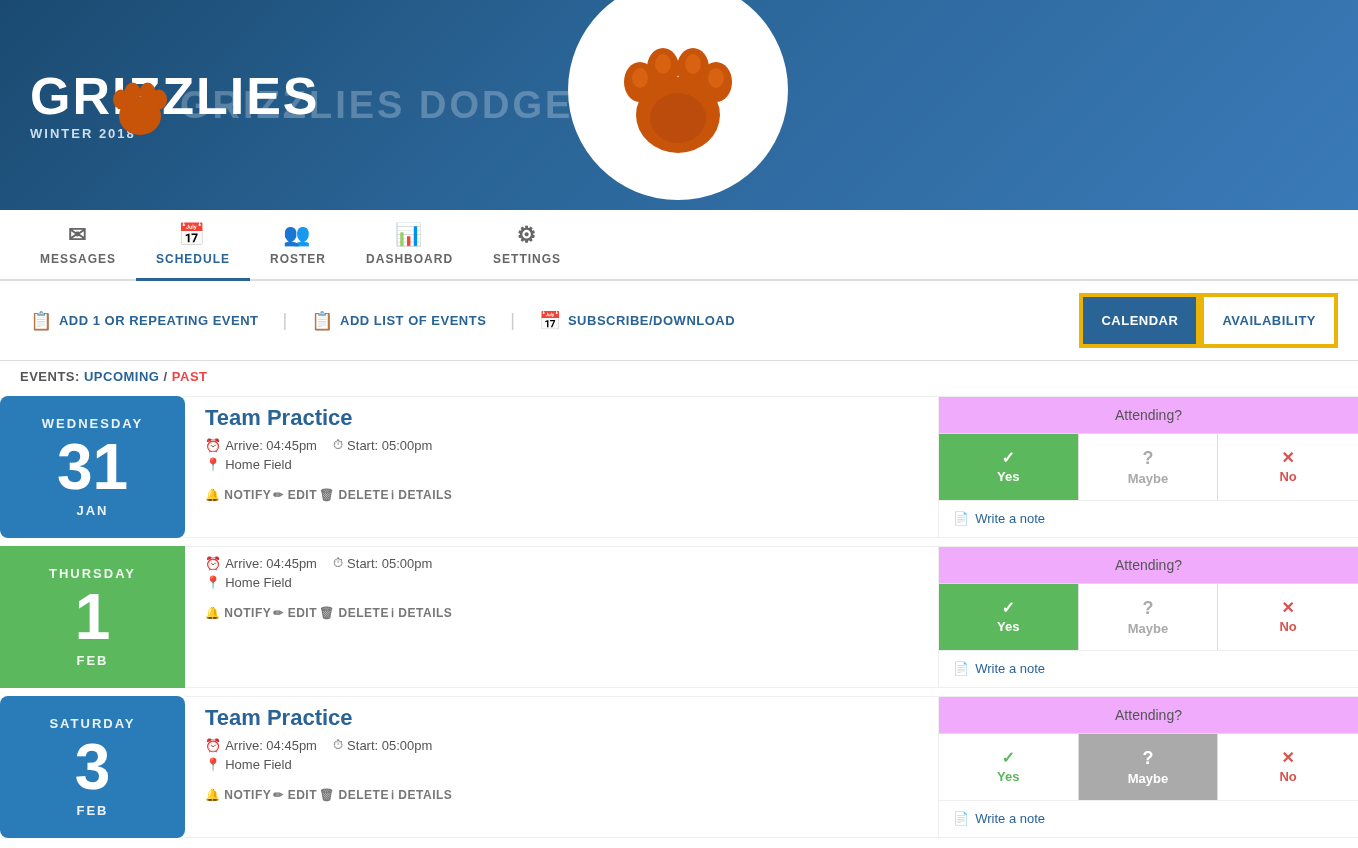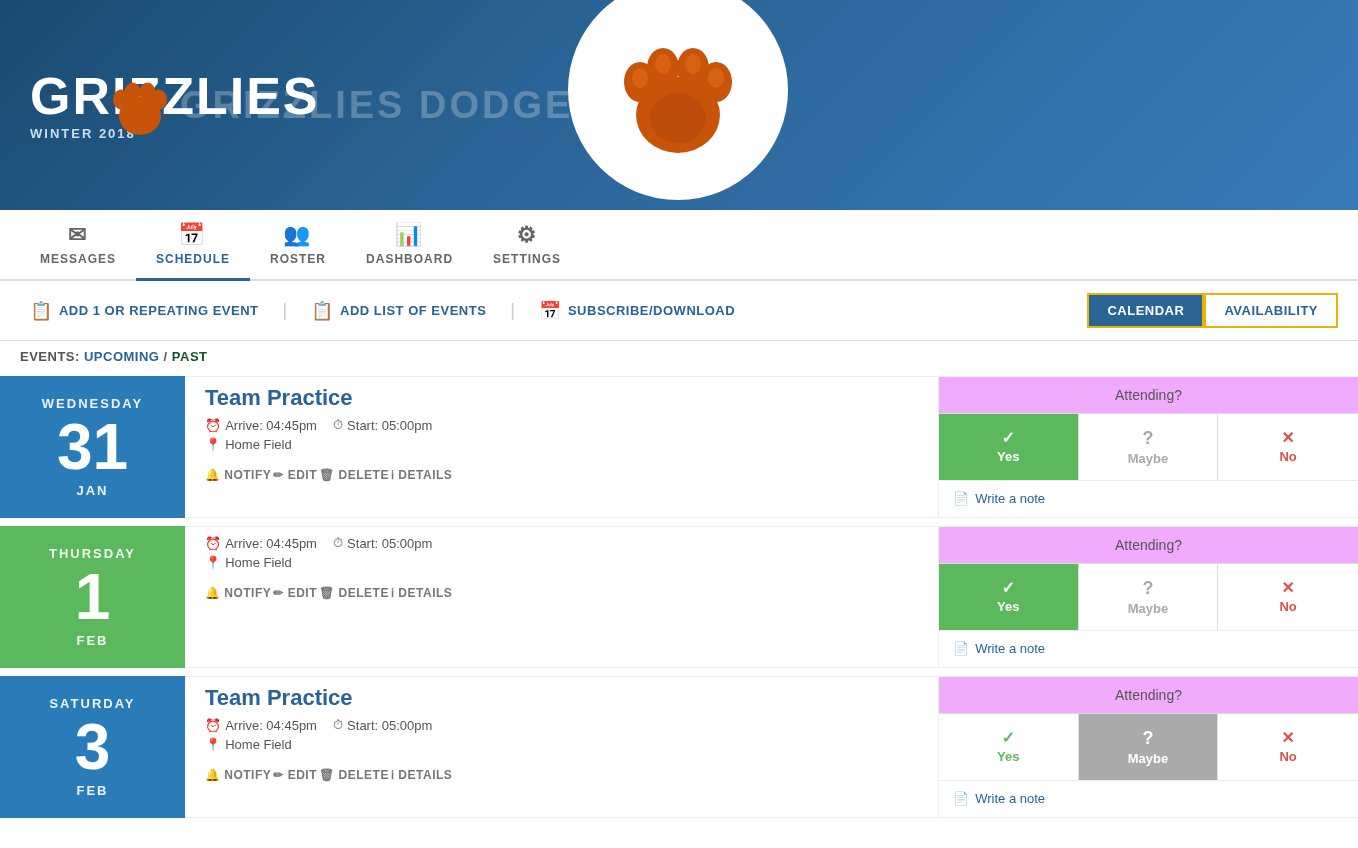--- a/index.html
+++ b/index.html
@@ -124,25 +124,25 @@
     .tool-sep {
       color: #ccc;
       font-size: 18px;
       margin: 0 4px;
     }
     .view-toggle {
       margin-left: auto;
       display: flex;
     }
     .toggle-btn {
-      padding: 8px 18px;
-      font-size: 13px;
-      font-weight: 700;
-      cursor: pointer;
-      border: 2px solid #eab308;
+      padding: 16px 18px;
+      font-size: 13px;
+      font-weight: 700;
+      cursor: pointer;
+      border: 4px solid #eab308;
       letter-spacing: 0.5px;
     }
     .toggle-btn.active {
       background: #2a6496;
       color: #fff;
     }
     .toggle-btn.inactive {
       background: #fff;
       color: #2a6496;
     }
@@ -153,21 +153,21 @@
       font-size: 13px;
       color: #555;
       font-weight: 700;
       letter-spacing: 0.5px;
     }
     .events-filter span.upcoming {
       color: #2a6496;
       cursor: pointer;
     }
     .events-filter span.past {
-      color: #14532d;
+      color: #ef4444;
       cursor: pointer;
     }
 
     
     .events-list {
       padding: 0 0 20px 0;
     }
     .event-card {
       display: flex;
       border-top: 4px solid transparent;
@@ -175,21 +175,21 @@
     }
     .event-date-block {
       min-width: 185px;
       display: flex;
       flex-direction: column;
       align-items: center;
       justify-content: center;
       padding: 20px 10px;
       color: #fff;
     }
-    .event-date-block.blue { background: #2a7cb8; }
+    .event-date-block.blue { background: #2a7cb8; border-radius: 8px; }
     .event-date-block.green { background: #5cb85c; }
 
     .date-day-name {
       font-size: 13px;
       font-weight: 700;
       letter-spacing: 2px;
       opacity: 0.9;
     }
     .date-num {
       font-size: 64px;

